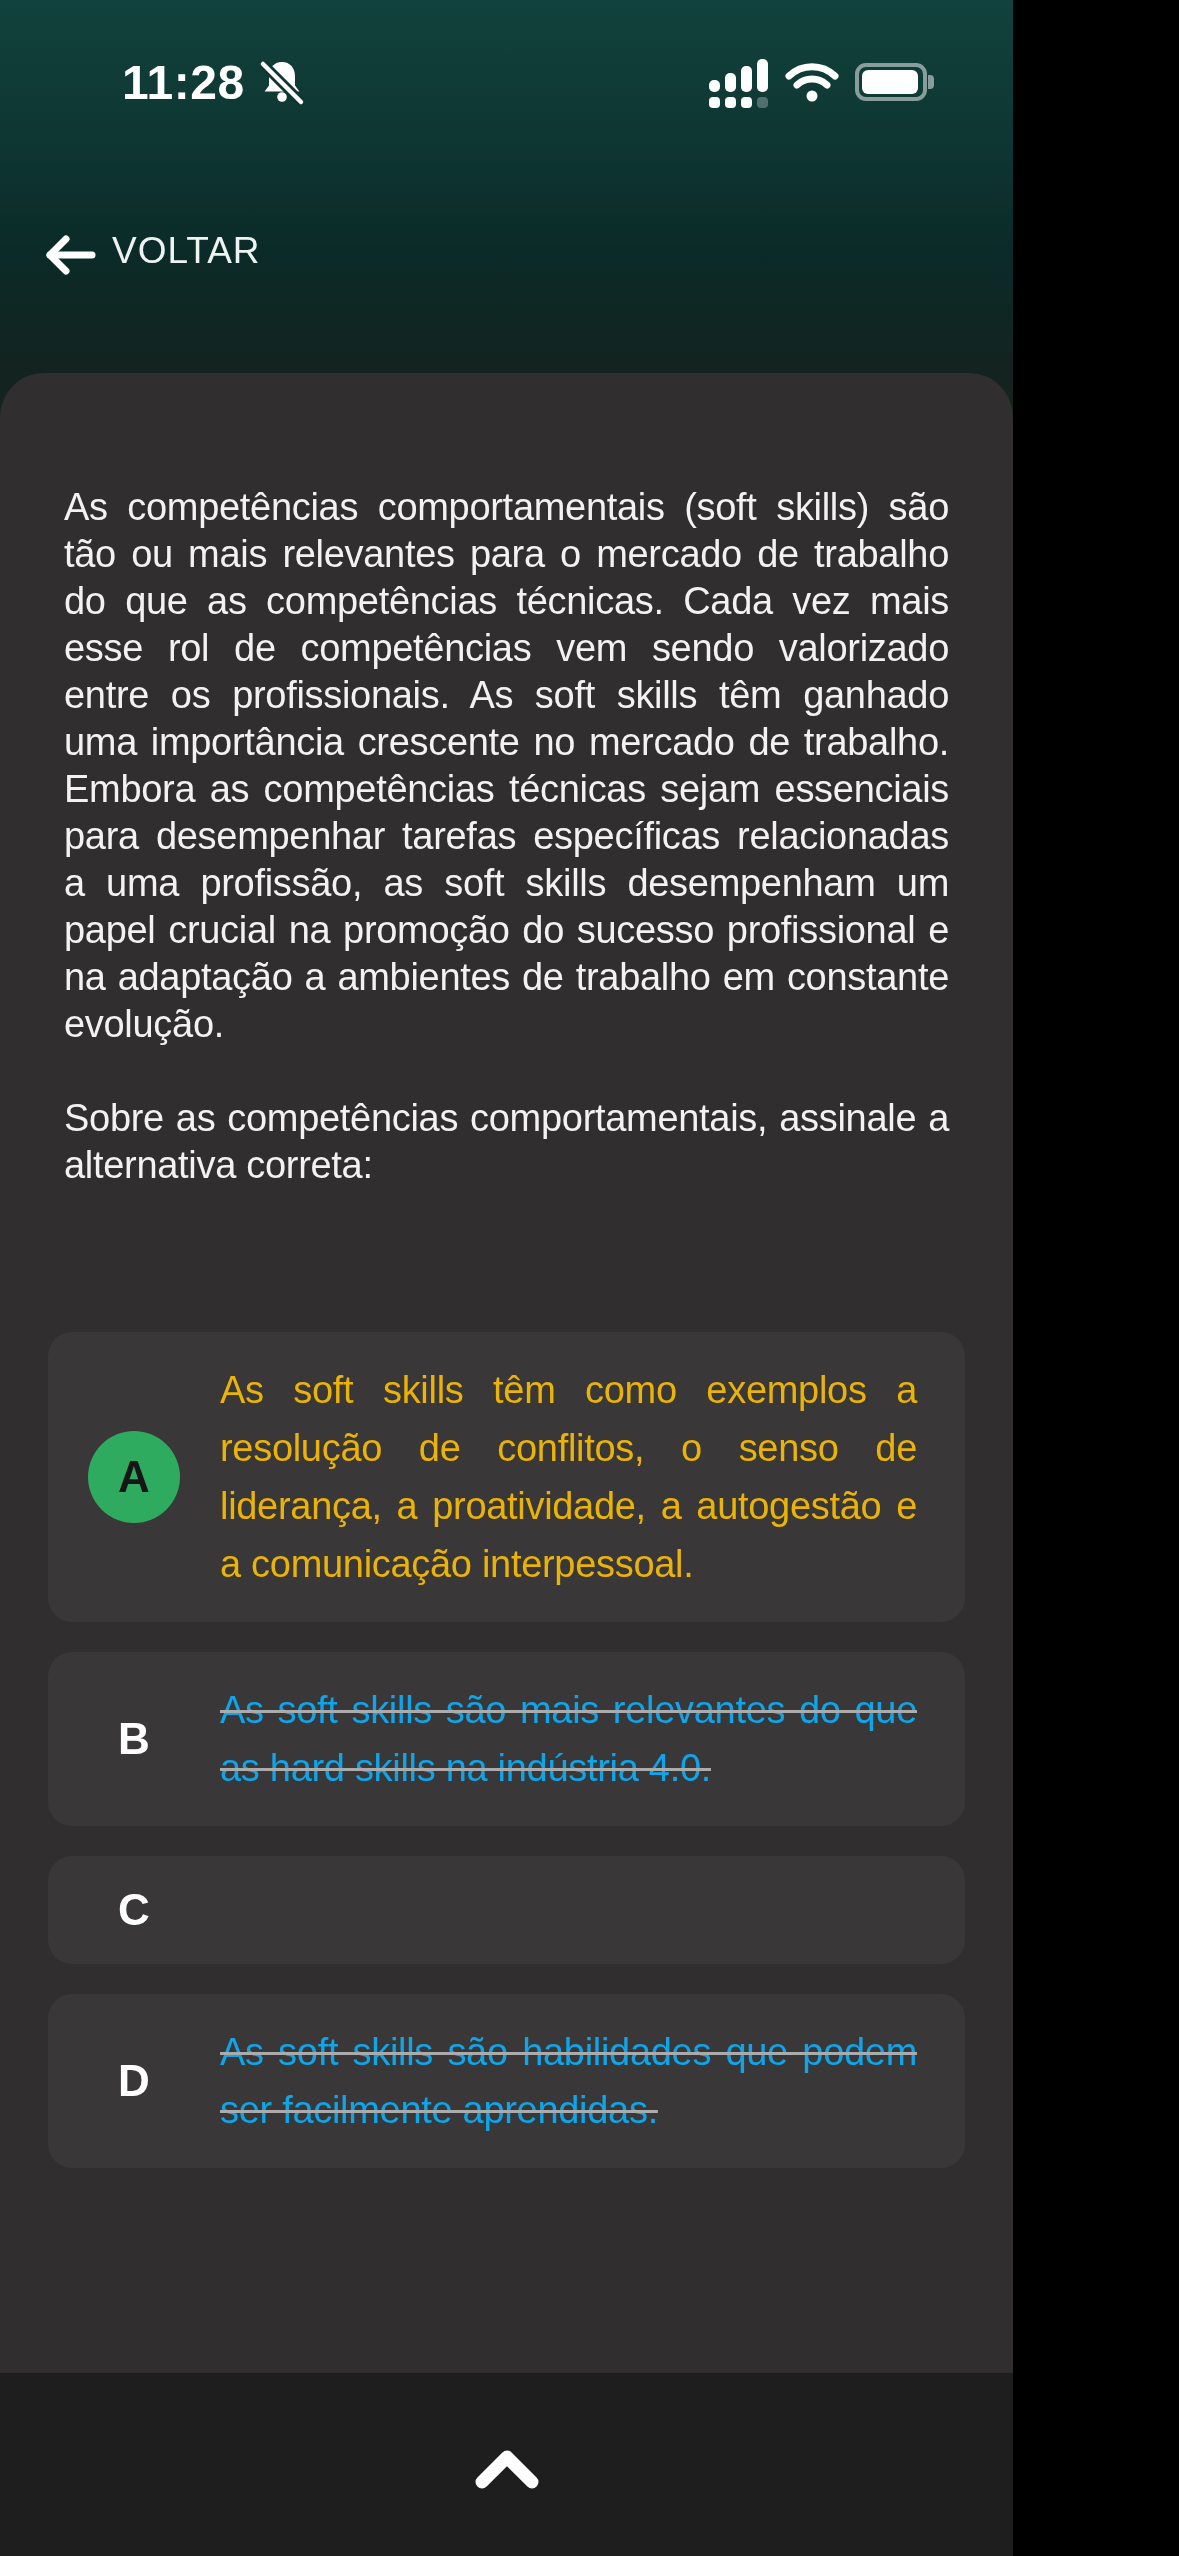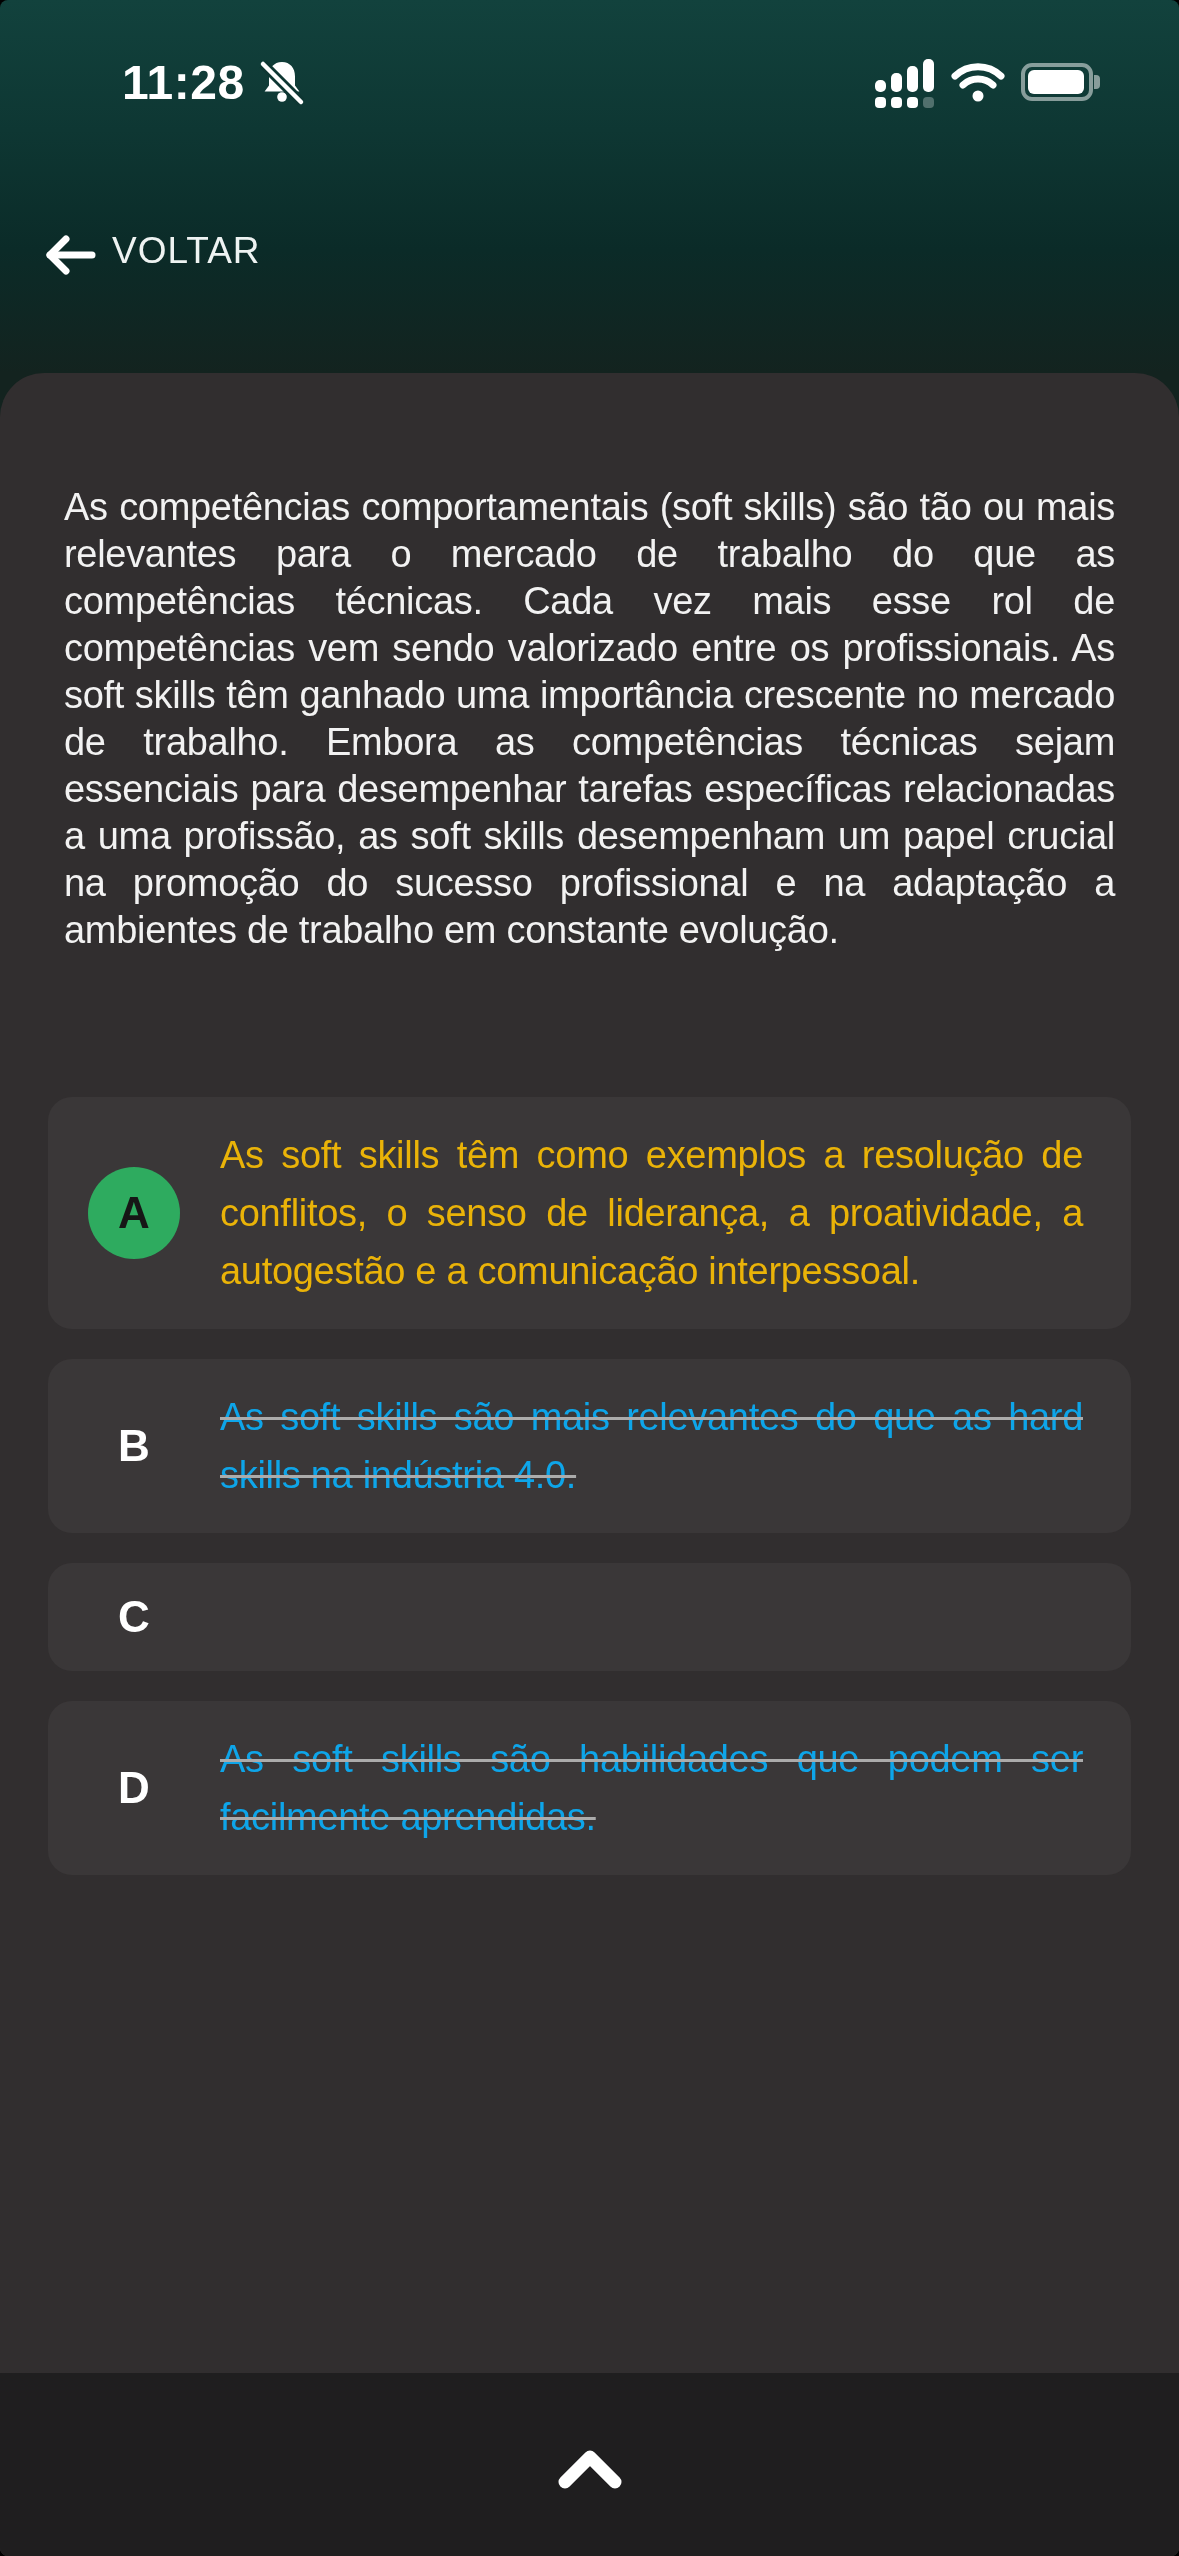--- a/index.html
+++ b/index.html
@@ -1,23 +1,22 @@
 <!DOCTYPE html>
 <html><head>
 <meta charset="utf-8">
 <style>
   html, body { margin: 0; padding: 0; background: #000; }
   .screen {
     position: relative;
-    width: 1179px;
+    width: 1013px;
     height: 2556px;
     overflow: hidden;
     font-family: "Liberation Sans", sans-serif;
     background: linear-gradient(180deg, #12423d 0px, #0e3733 130px, #0b2b28 250px, #13231f 373px, #13231f 100%);
-    border-radius: 8px;
   }
 
   
   .statusbar {
     position: absolute;
     top: 52px; left: 122px; right: 86px;
     height: 60px;
     display: flex;
     justify-content: space-between;
     align-items: center;
@@ -194,20 +193,21 @@
       <svg width="58" height="50" viewBox="0 0 58 50">
         <line x1="52" y1="25" x2="10" y2="25" stroke="#ffffff" stroke-width="7" stroke-linecap="round"></line>
         <polyline points="26,9 10,25 26,41" fill="none" stroke="#ffffff" stroke-width="7" stroke-linecap="round" stroke-linejoin="round"></polyline>
       </svg>
     </span>
     <span class="backrow-label">VOLTAR</span>
   </div>
 
   <div class="sheet">
     <p class="q-par">As competências comportamentais (soft skills) são tão ou mais relevantes para o mercado de trabalho do que as competências técnicas. Cada vez mais esse rol de competências vem sendo valorizado entre os profissionais. As soft skills têm ganhado uma importância crescente no mercado de trabalho. Embora as competências técnicas sejam essenciais para desempenhar tarefas específicas relacionadas a uma profissão, as soft skills desempenham um papel crucial na promoção do sucesso profissional e na adaptação a ambientes de trabalho em constante evolução.</p>
+    <p class="q-par">Sobre as competências comportamentais, assinale a alternativa correta:</p>
 
     <div class="options">
 
       <div class="option correct">
         <div class="badge-col">
           <div class="badge-circle">
             <span class="opt-letter">A</span>
           </div>
         </div>
         <div class="opt-text">As soft skills têm como exemplos a resolução de conflitos, o senso de liderança, a proatividade, a autogestão e a comunicação interpessoal.</div>

